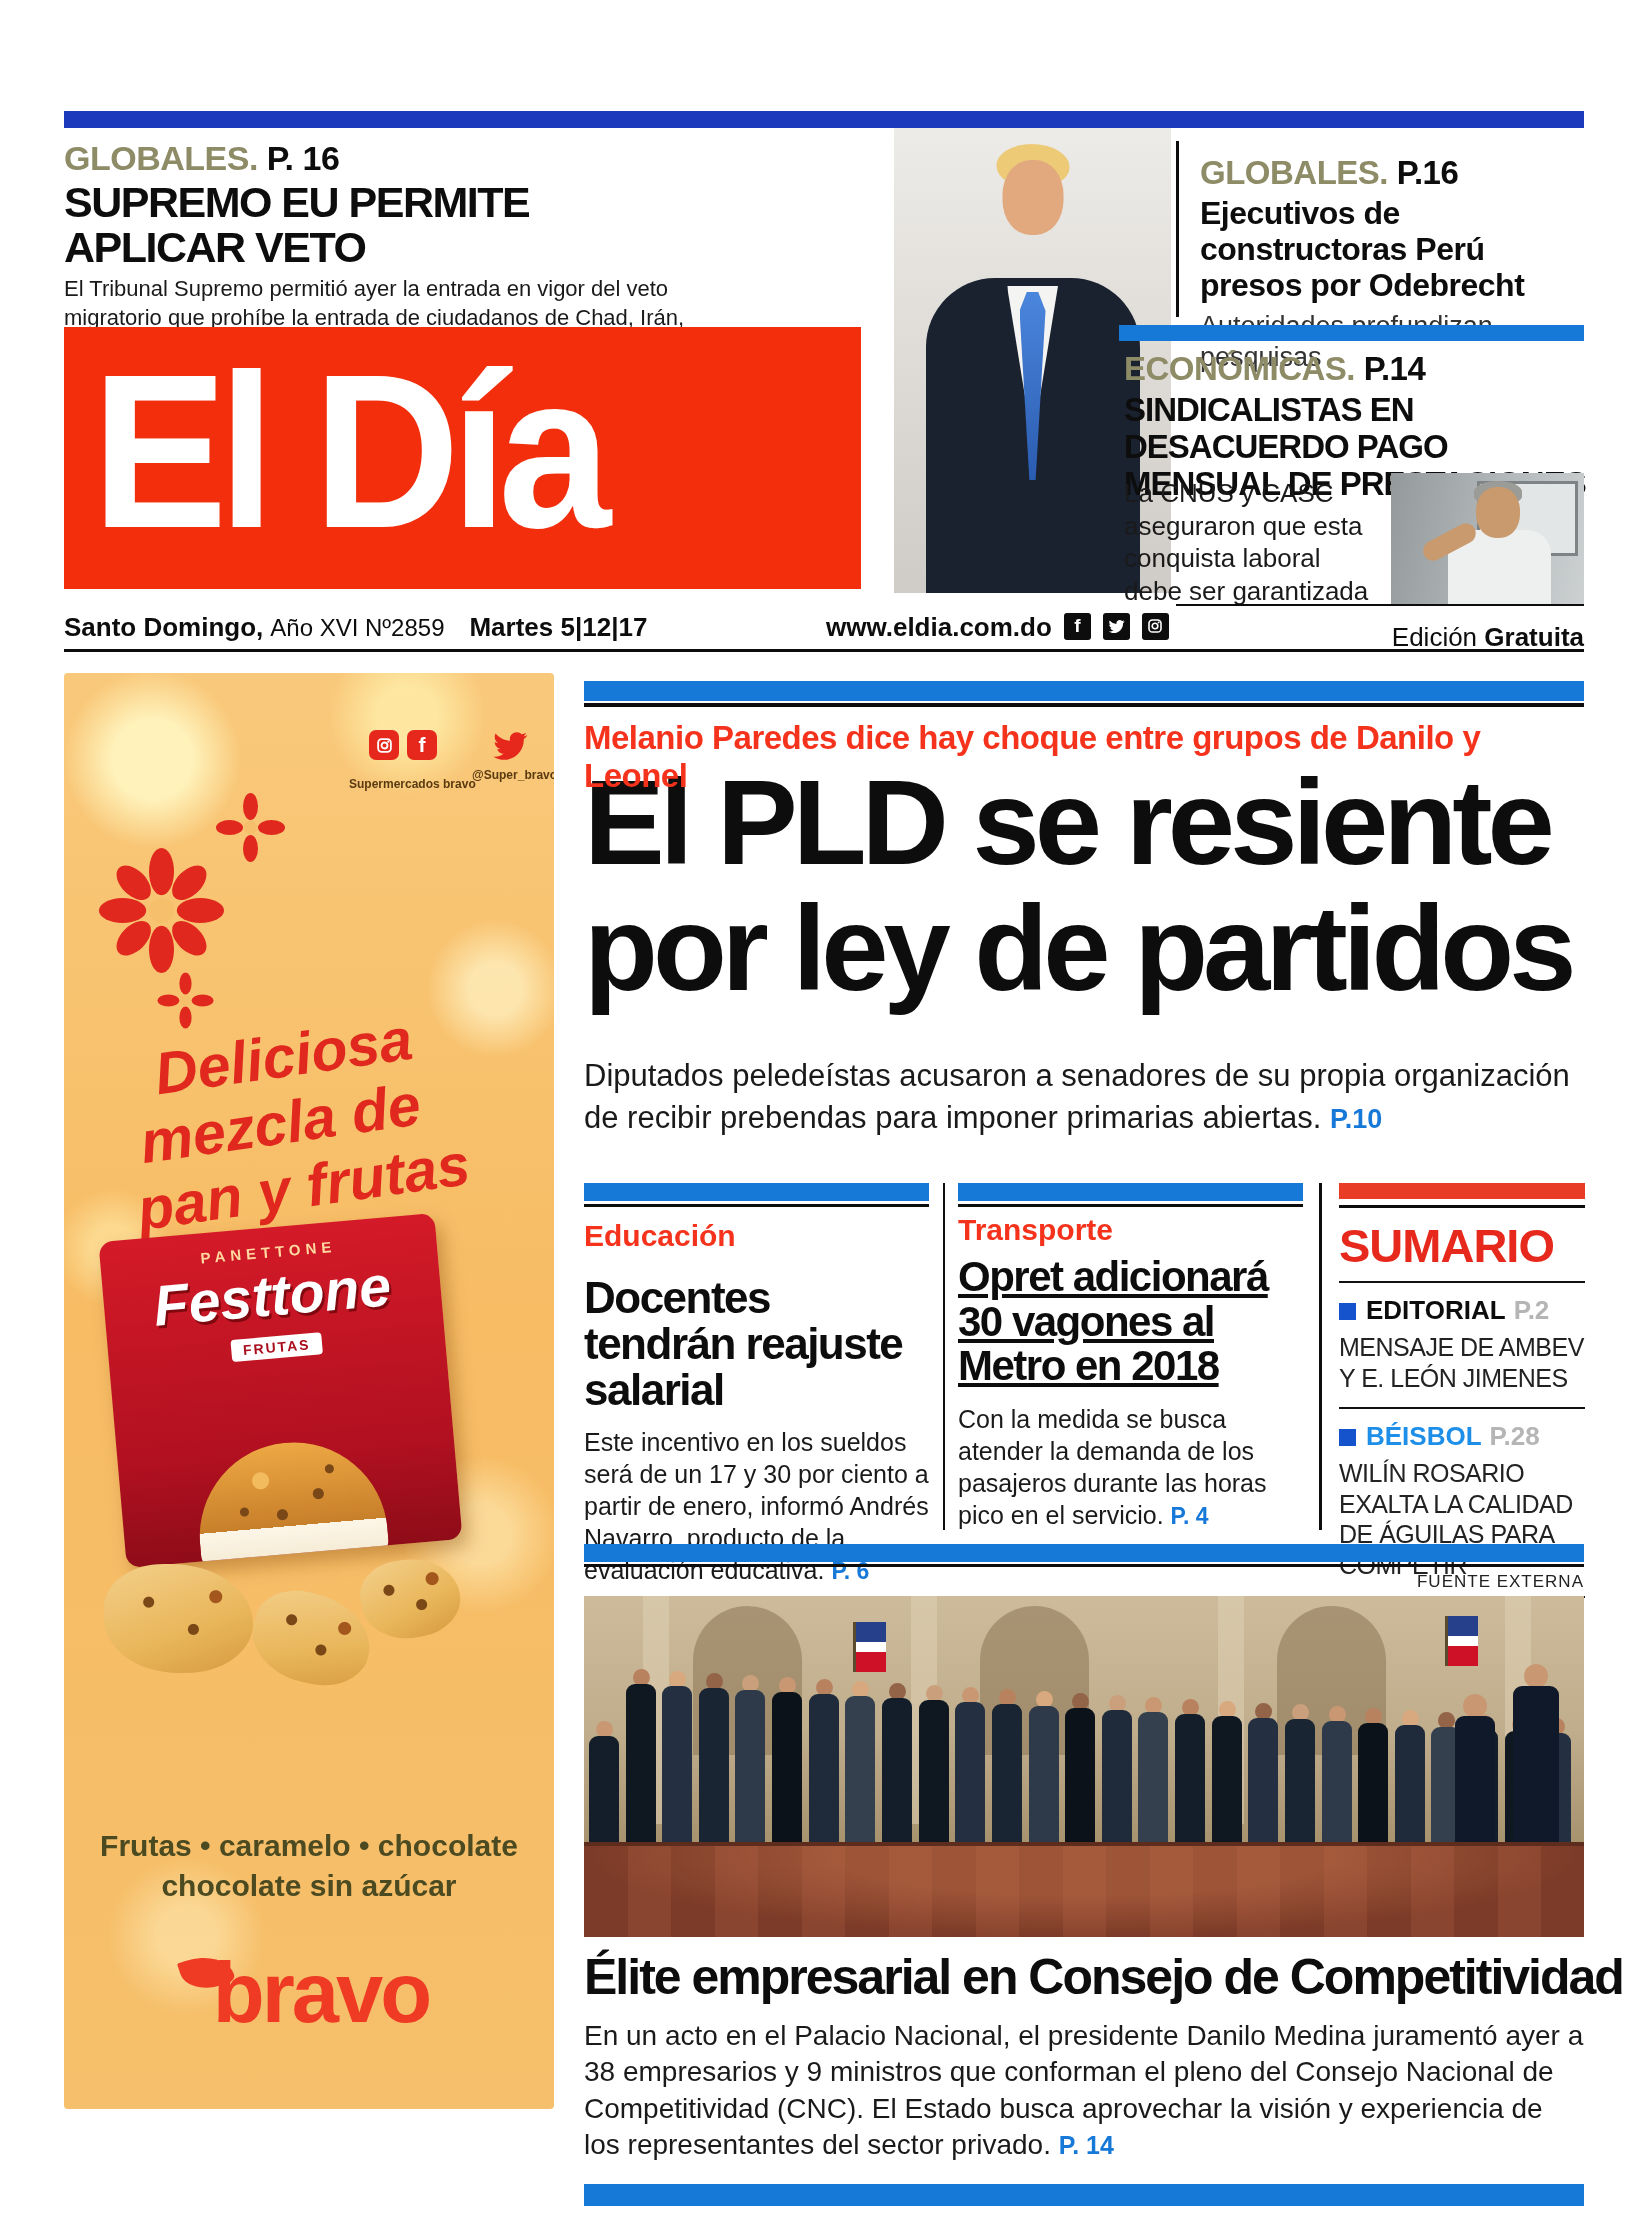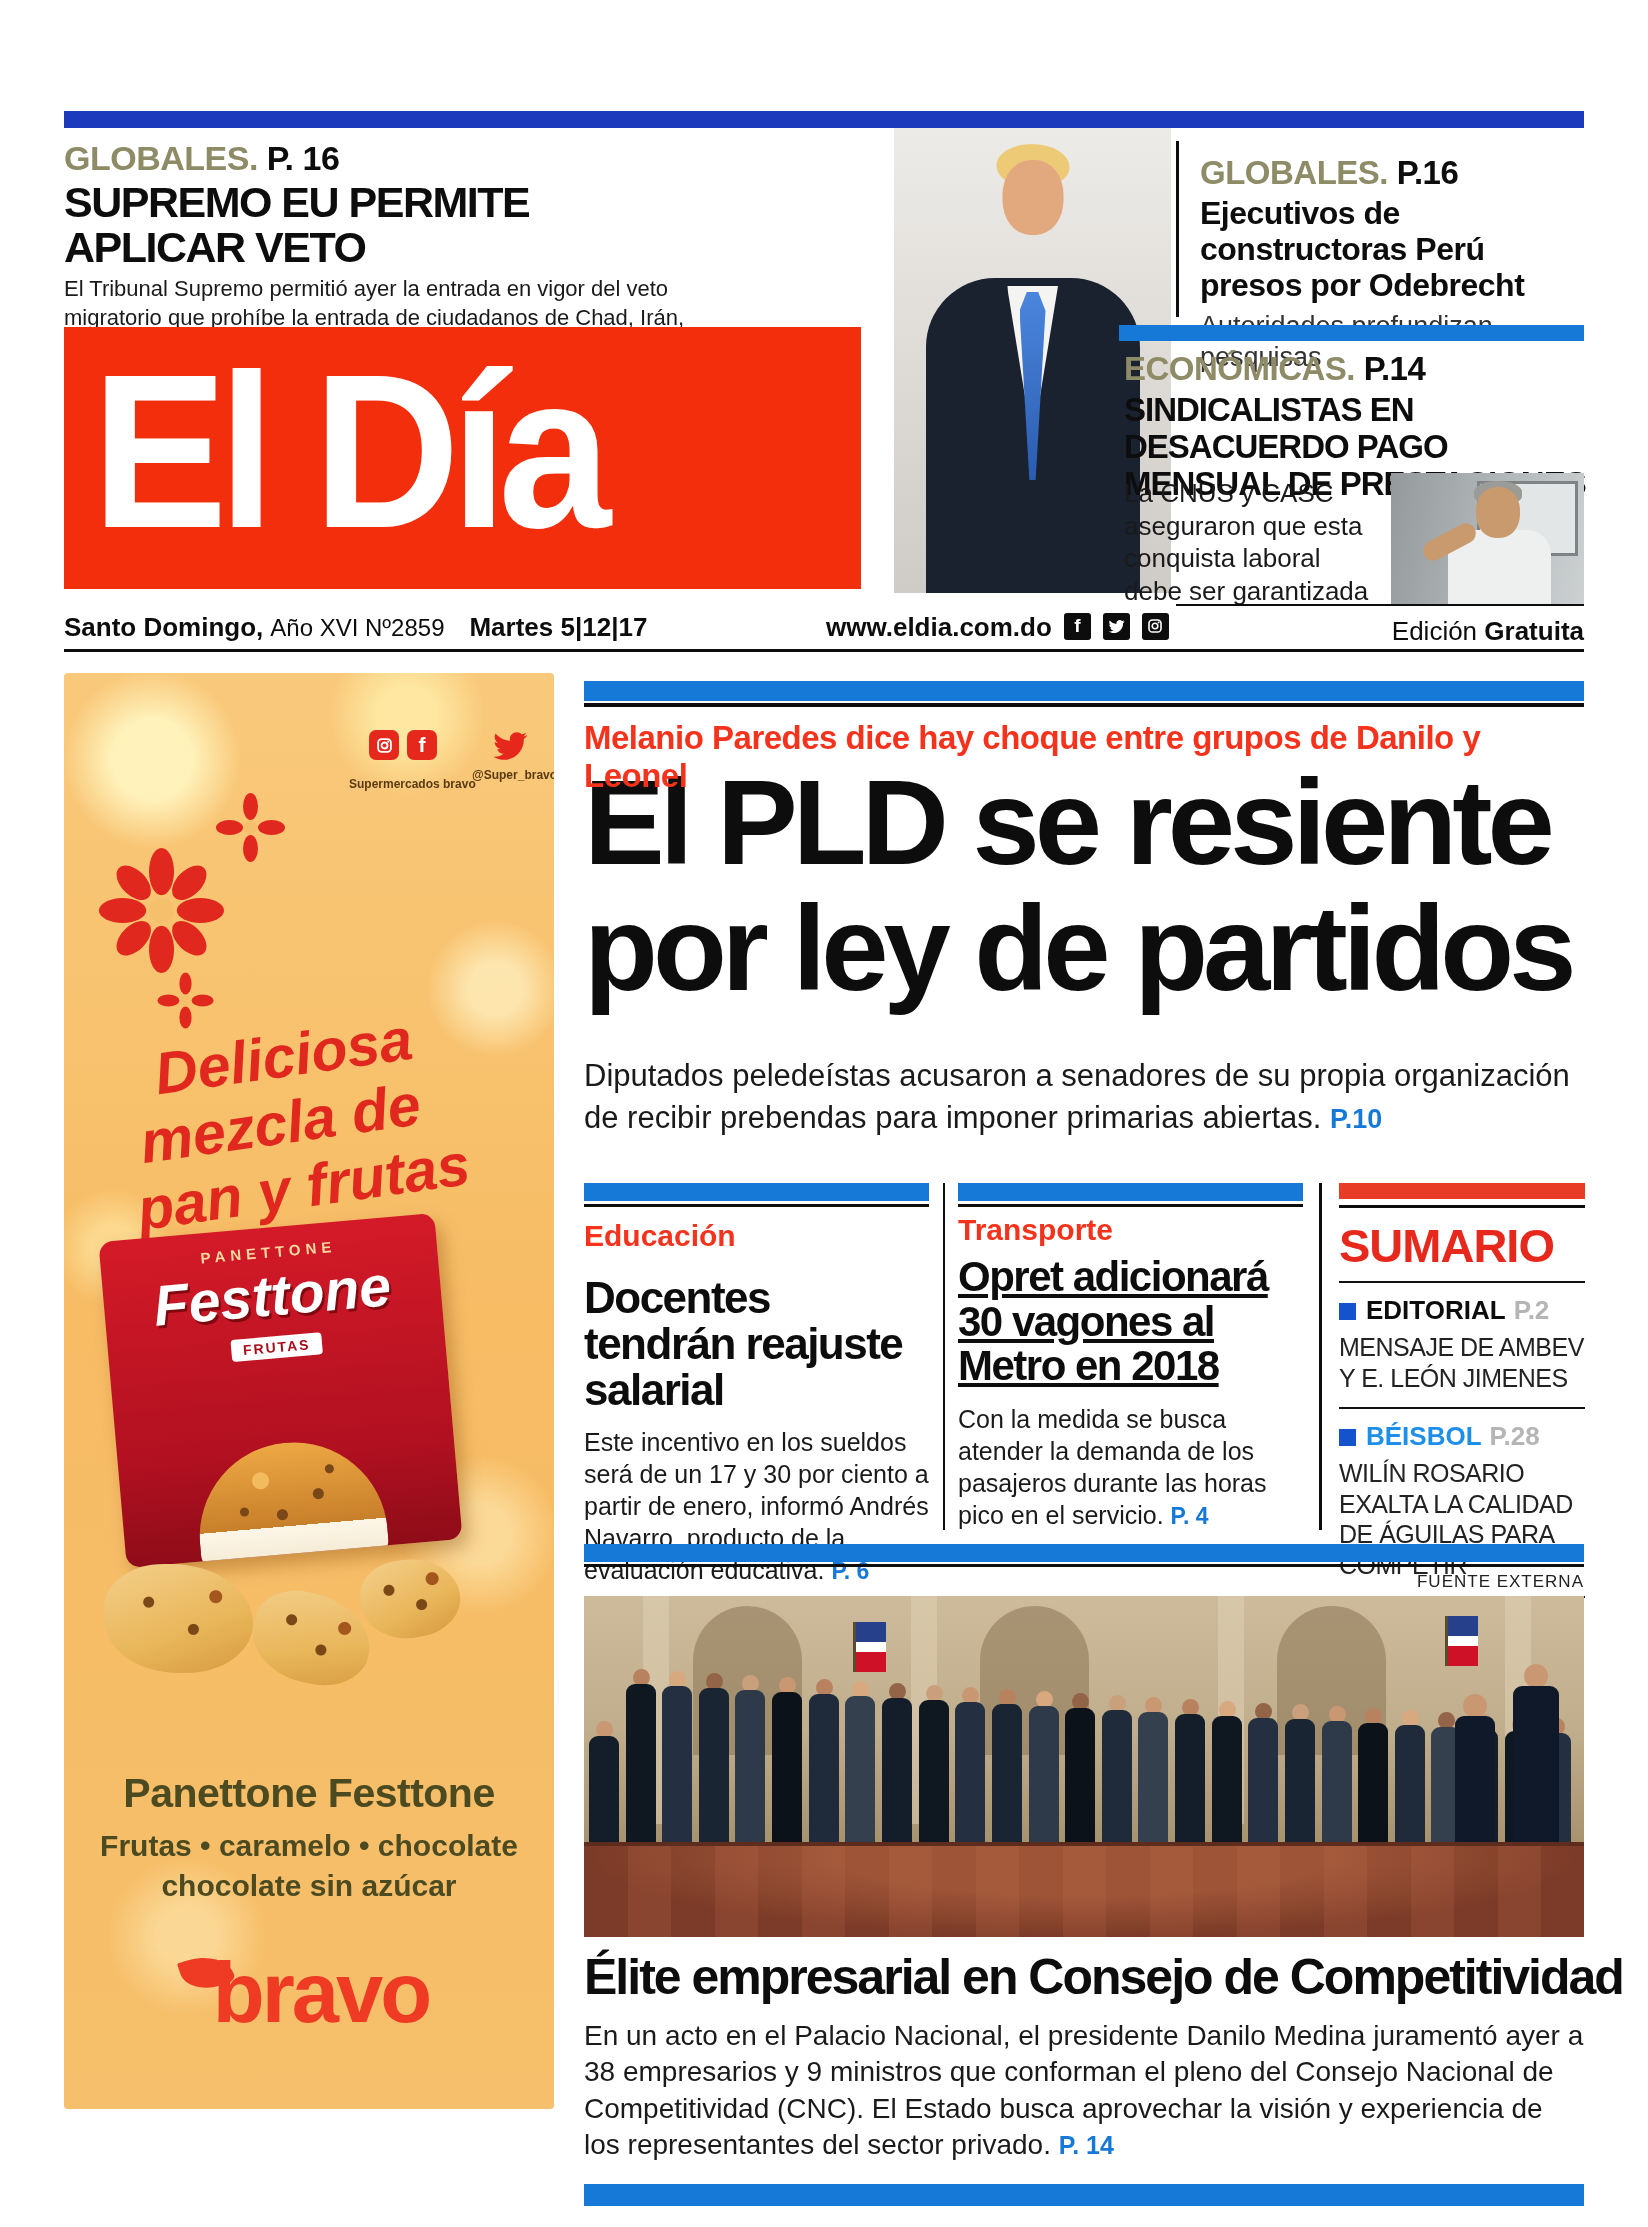--- a/index.html
+++ b/index.html
@@ -173,21 +173,21 @@
           </svg>
         </span>
       <span class="soc-sq">
           <svg width="16" height="16" viewBox="0 0 24 24" fill="none" stroke="#fff" stroke-width="2.4">
             <rect x="3" y="3" width="18" height="18" rx="5"></rect>
             <circle cx="12" cy="12" r="4.2"></circle>
             <circle cx="17.4" cy="6.6" r="1.4" fill="#fff" stroke="none"></circle>
           </svg>
         </span>
     </span>
-    <span class="abs" style="right:0;top:4px;font-size:26px;">
+    <span class="abs" style="right:0;top:10px;font-size:26px;">
       <span>Edición</span>
       <span style="font-weight:700;">Gratuita</span>
     </span>
   </div>
   <div class="abs rule" style="left:64px;top:649px;width:1520px;height:3px;"></div>
 
   <div class="abs ad" style="left:64px;top:673px;width:490px;height:1436px;">
 
     <div class="abs" style="left:305px;top:57px;display:flex;gap:8px;">
       <div class="ad-sq">
@@ -249,21 +249,20 @@
       <div class="fest-brand">PANETTONE</div>
       <div class="fest-name">Festtone</div>
       <div class="fest-pill">FRUTAS</div>
       <div class="dome"></div>
     </div>
 
     <div class="slice" style="left:40px;top:891px;width:149px;height:109px;"></div>
     <div class="slice" style="left:188px;top:921px;width:119px;height:89px;transform:rotate(14deg);"></div>
     <div class="slice" style="left:297px;top:886px;width:99px;height:79px;transform:rotate(-10deg);"></div>
 
-    <div class="abs ad-title" style="left:0;top:1097px;width:490px;">Panettone Festtone</div>
     <div class="abs ad-flavors" style="left:0;top:1156px;width:490px;">Frutas  •  caramelo  •  chocolate</div>
     <div class="abs ad-flavors" style="left:0;top:1196px;width:490px;">chocolate sin azúcar</div>
 
     <div class="bravo-leaf" style="left:117px;top:1282px;"></div>
     <div class="abs bravo" style="left:59px;top:1277px;width:396px;">bravo</div>
   </div>
 
   <div class="abs bar-azure" style="left:584px;top:681px;width:1000px;height:20px;"></div>
   <div class="abs rule" style="left:584px;top:703px;width:1000px;height:4px;"></div>
   <div class="abs" style="left:584px;top:760px;width:1005px;">

